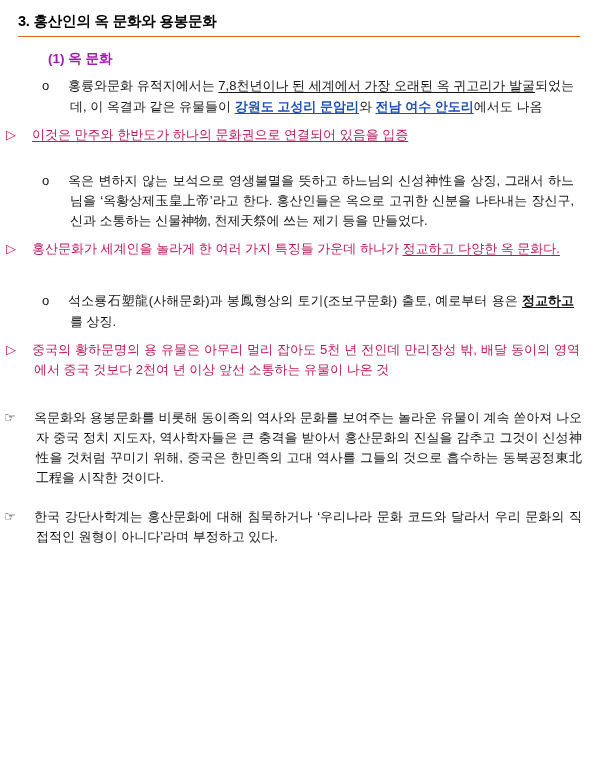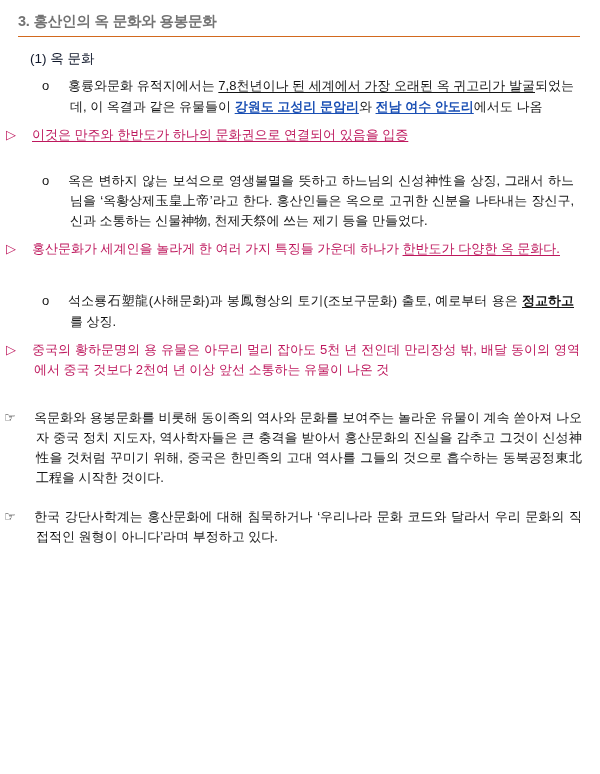--- a/index.html
+++ b/index.html
@@ -21,35 +21,35 @@
     width: 600px;
     height: 774px;
     padding: 0;
     box-sizing: border-box;
   }
 
   
   .doc-title {
     font-size: 14.5px;
     font-weight: bold;
-    color: #737373;
+    color: #000000;
     margin: 10px 0 0 18px;
     padding-bottom: 4px;
     border-bottom: 1.6px solid #d2691e;
     width: 562px;
     box-sizing: border-box;
     letter-spacing: -0.2px;
   }
 
   
   .section-head {
     font-size: 13.5px;
-    font-weight: normal;
-    color: #0f172a;
-    margin: 12px 0 4px 30px;
+    font-weight: bold;
+    color: #a21caf;
+    margin: 12px 0 4px 48px;
   }
 
   
   .bullet {
     margin: 6px 0 0 56px;
     width: 518px;
     text-indent: -14px;
     padding-left: 14px;
     box-sizing: border-box;
     text-align: justify;
@@ -116,21 +116,21 @@
     <span class="marker">▷</span><span class="u">이것은 만주와 한반도가 하나의 문화권으로 연결되어 있음을 입증</span>
   </div>
 
   <div class="spacer-md"></div>
 
   <div class="bullet">
     <span class="marker">o</span><span>옥은 변하지 않는 보석으로 영생불멸을 뜻하고 하느님의 신성神性을 상징, 그래서  하느님을 ‘옥황상제玉皇上帝’라고 한다. 홍산인들은 옥으로 고귀한 신분을 나타내는 장신구, 신과 소통하는 신물神物, 천제天祭에 쓰는 제기 등을 만들었다.</span>
   </div>
 
   <div class="note">
-    <span class="marker">▷</span><span>홍산문화가 세계인을 놀라게 한 여러 가지 특징들 가운데 하나가 </span><span class="u">한반도가 다양한 옥 문화다.</span>
+    <span class="marker">▷</span><span>홍산문화가 세계인을 놀라게 한 여러 가지 특징들 가운데 하나가 </span><span class="u">정교하고 다양한 옥 문화다.</span>
   </div>
 
   <div class="spacer-lg"></div>
 
 
   <div class="bullet">
     <span class="marker">o</span><span>석소룡石塑龍(사해문화)과 봉鳳형상의 토기(조보구문화) 출토, 예로부터 용은 </span><span class="u b">정교하고</span><span>를 상징.</span>
   </div>
 
   <div class="note">

